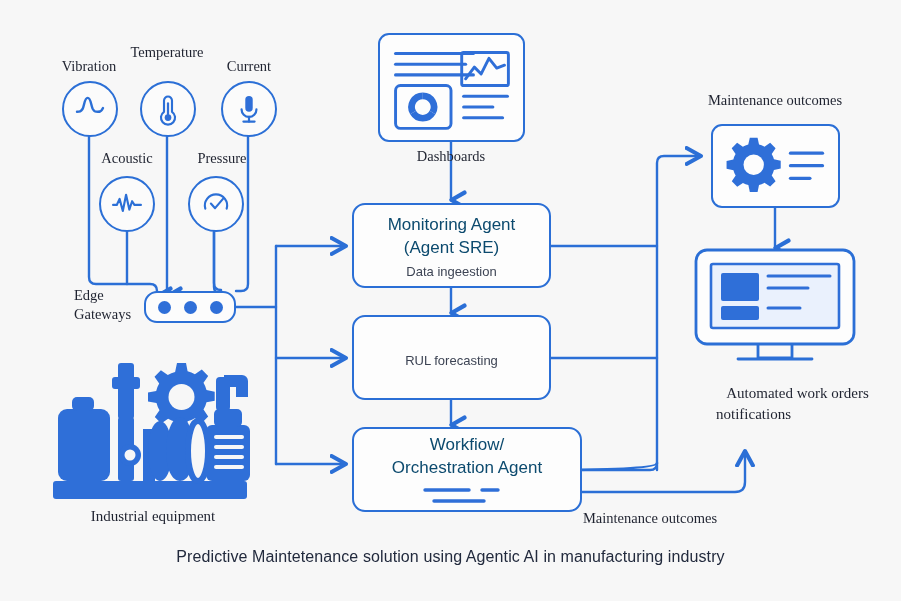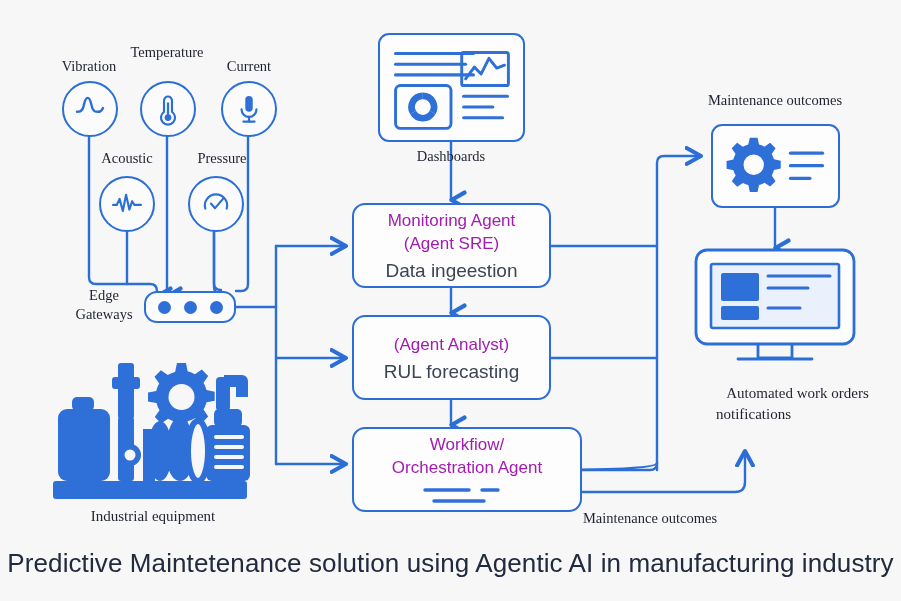--- a/index.html
+++ b/index.html
@@ -21,21 +21,21 @@
     color:#1f2330;
     font-size:14.5px;
     line-height:17px;
     white-space:nowrap;
     text-align:center;
     font-family:Liberation Serif, serif;
   }
   .caption{
     position:absolute;
     color:#222a3d;
-    font-size:26px;
+    font-size:16px;
     letter-spacing:.1px;
     white-space:nowrap;
   }
 
   
   .sensor{
     position:absolute;
     border:2.6px solid #2b6fd6;
     border-radius:50%;
     background:#fbfbfb;
@@ -59,24 +59,24 @@
     position:absolute;
     border:2.6px solid #2b6fd6;
     border-radius:13px;
     background:#fdfdfd;
     box-sizing:border-box;
     display:flex;flex-direction:column;
     align-items:center;justify-content:center;
     text-align:center;
   }
   .agent .t1{
-    font-size:17px;color:#a21caf;line-height:23px;white-space:nowrap;
+    font-size:17px;color:#0c4a6e;line-height:23px;white-space:nowrap;
   }
   .agent .t2{
-    font-size:19px;color:#3d4454;margin-top:5px;white-space:nowrap;
+    font-size:13px;color:#3d4454;margin-top:5px;white-space:nowrap;
   }
 
   
   .card{
     position:absolute;
     border:2.6px solid #2b6fd6;
     border-radius:11px;
     background:#fdfdfd;
     box-sizing:border-box;
   }
@@ -176,21 +176,21 @@
     </svg>
   </div>
 
   <div class="sensor" style="left:188px;top:176px;width:56px;height:56px;">
     <svg viewBox="0 0 56 56">
       <path d="M16.5,33 a12,12 0 1 1 23,0" fill="none" stroke="#2b6fd6" stroke-width="2.3" stroke-linecap="round"></path>
       <path d="M22.5,27.5 L27,32.5 L35.5,22.5" fill="none" stroke="#2b6fd6" stroke-width="2.3" stroke-linecap="round" stroke-linejoin="round"></path>
     </svg>
   </div>
 
-  <div class="lbl" style="left:62px;top:286px;width:84px;line-height:19px;text-align:center;">
+  <div class="lbl" style="left:74px;top:286px;width:84px;line-height:19px;text-align:left;">
     <div>Edge</div>
     <div>Gateways</div>
   </div>
   <div class="gateway" style="left:144px;top:291px;width:92px;height:32px;">
     <span class="gwdot"></span>
     <span class="gwdot"></span>
     <span class="gwdot"></span>
   </div>
 
   <div class="abs" style="left:48px;top:355px;width:210px;height:150px;">
@@ -257,21 +257,20 @@
   </div>
   <div class="lbl" style="left:391px;top:148px;width:120px;">Dashboards</div>
 
   <div class="agent" style="left:352px;top:203px;width:199px;height:85px;">
     <div class="t1">Monitoring Agent</div>
     <div class="t1">(Agent SRE)</div>
     <div class="t2">Data ingeestion</div>
   </div>
 
   <div class="agent" style="left:352px;top:315px;width:199px;height:85px;">
-    <div class="t1">(Agent Analyst)</div>
     <div class="t2">RUL forecasting</div>
   </div>
 
   <div class="agent" style="left:352px;top:427px;width:230px;height:85px;">
     <div class="t1">Workfiow/</div>
     <div class="t1">Orchestration Agent</div>
     <svg width="90" height="22" viewBox="0 0 90 22" style="margin-top:6px;">
       <g stroke="#2f6fd8" stroke-width="3.4" stroke-linecap="round">
         <path d="M3,5 H47"></path>
         <path d="M60,5 H76"></path>

